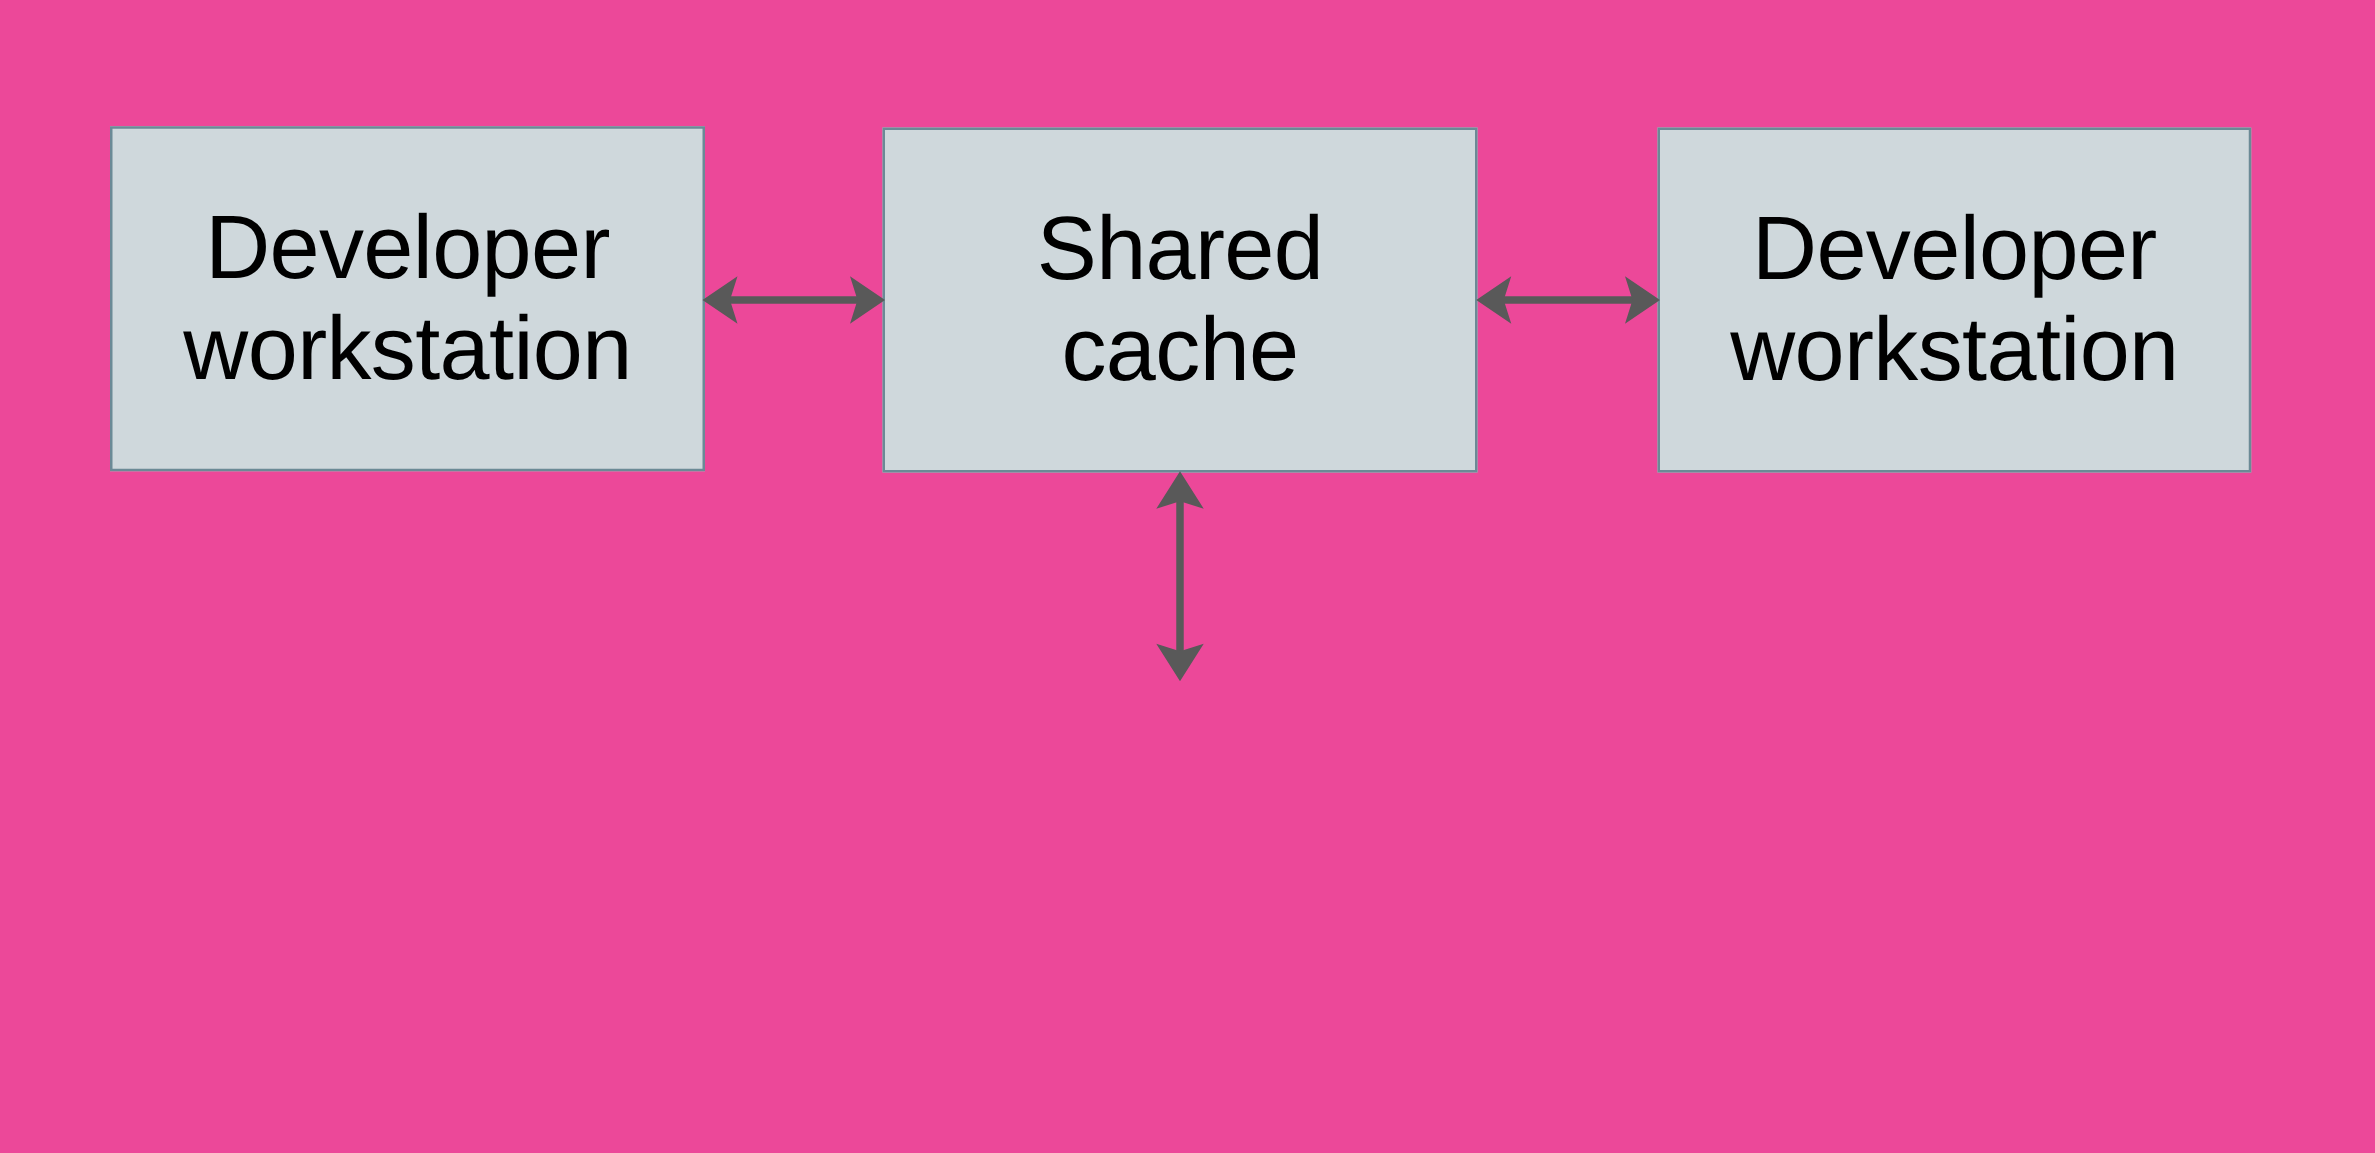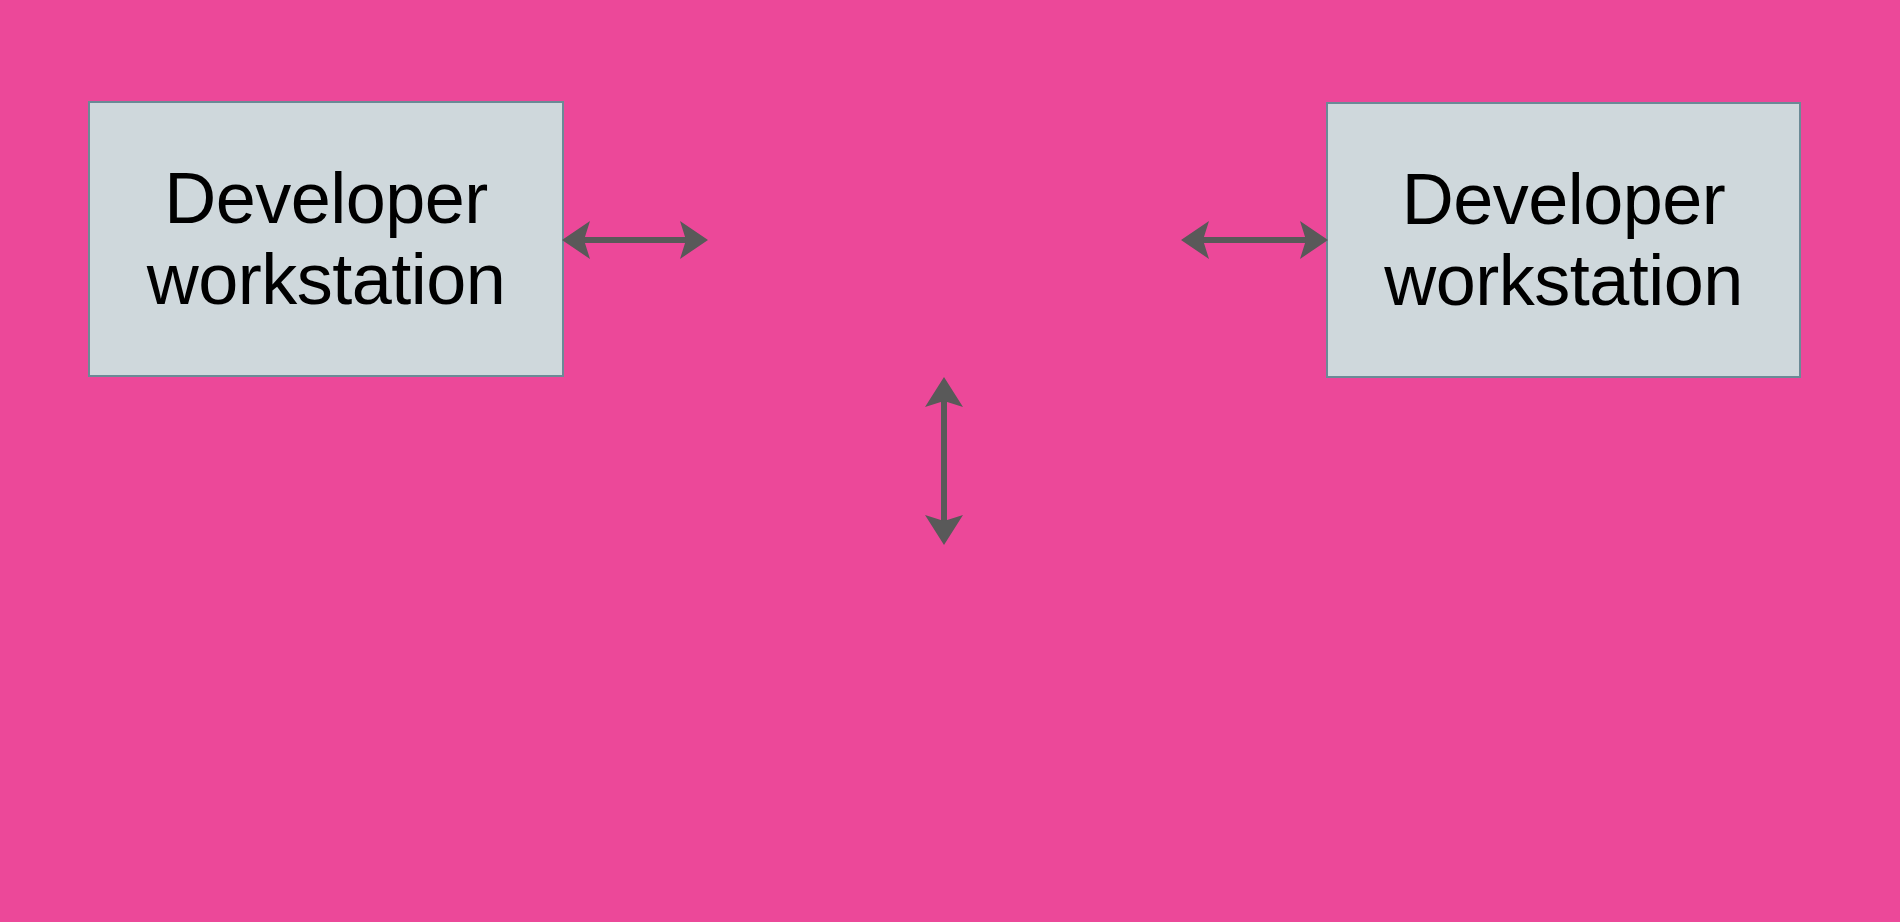--- a/index.html
+++ b/index.html
@@ -56,20 +56,24 @@
 </head>
 <body>
 
 <div id="canvas">
 
   <div class="node" id="node-dev-left">
     <span class="node-label">Developer
 workstation</span>
   </div>
 
+  <div class="node" id="node-shared">
+    <span class="node-label">Shared
+cache</span>
+  </div>
 
   <div class="node" id="node-dev-right">
     <span class="node-label">Developer
 workstation</span>
   </div>
 
 
   <svg class="connector" id="conn-left-shared" viewBox="0 0 150 70">
     <g>
       <rect x="18" y="31" width="114" height="6" fill="#595959"></rect>

